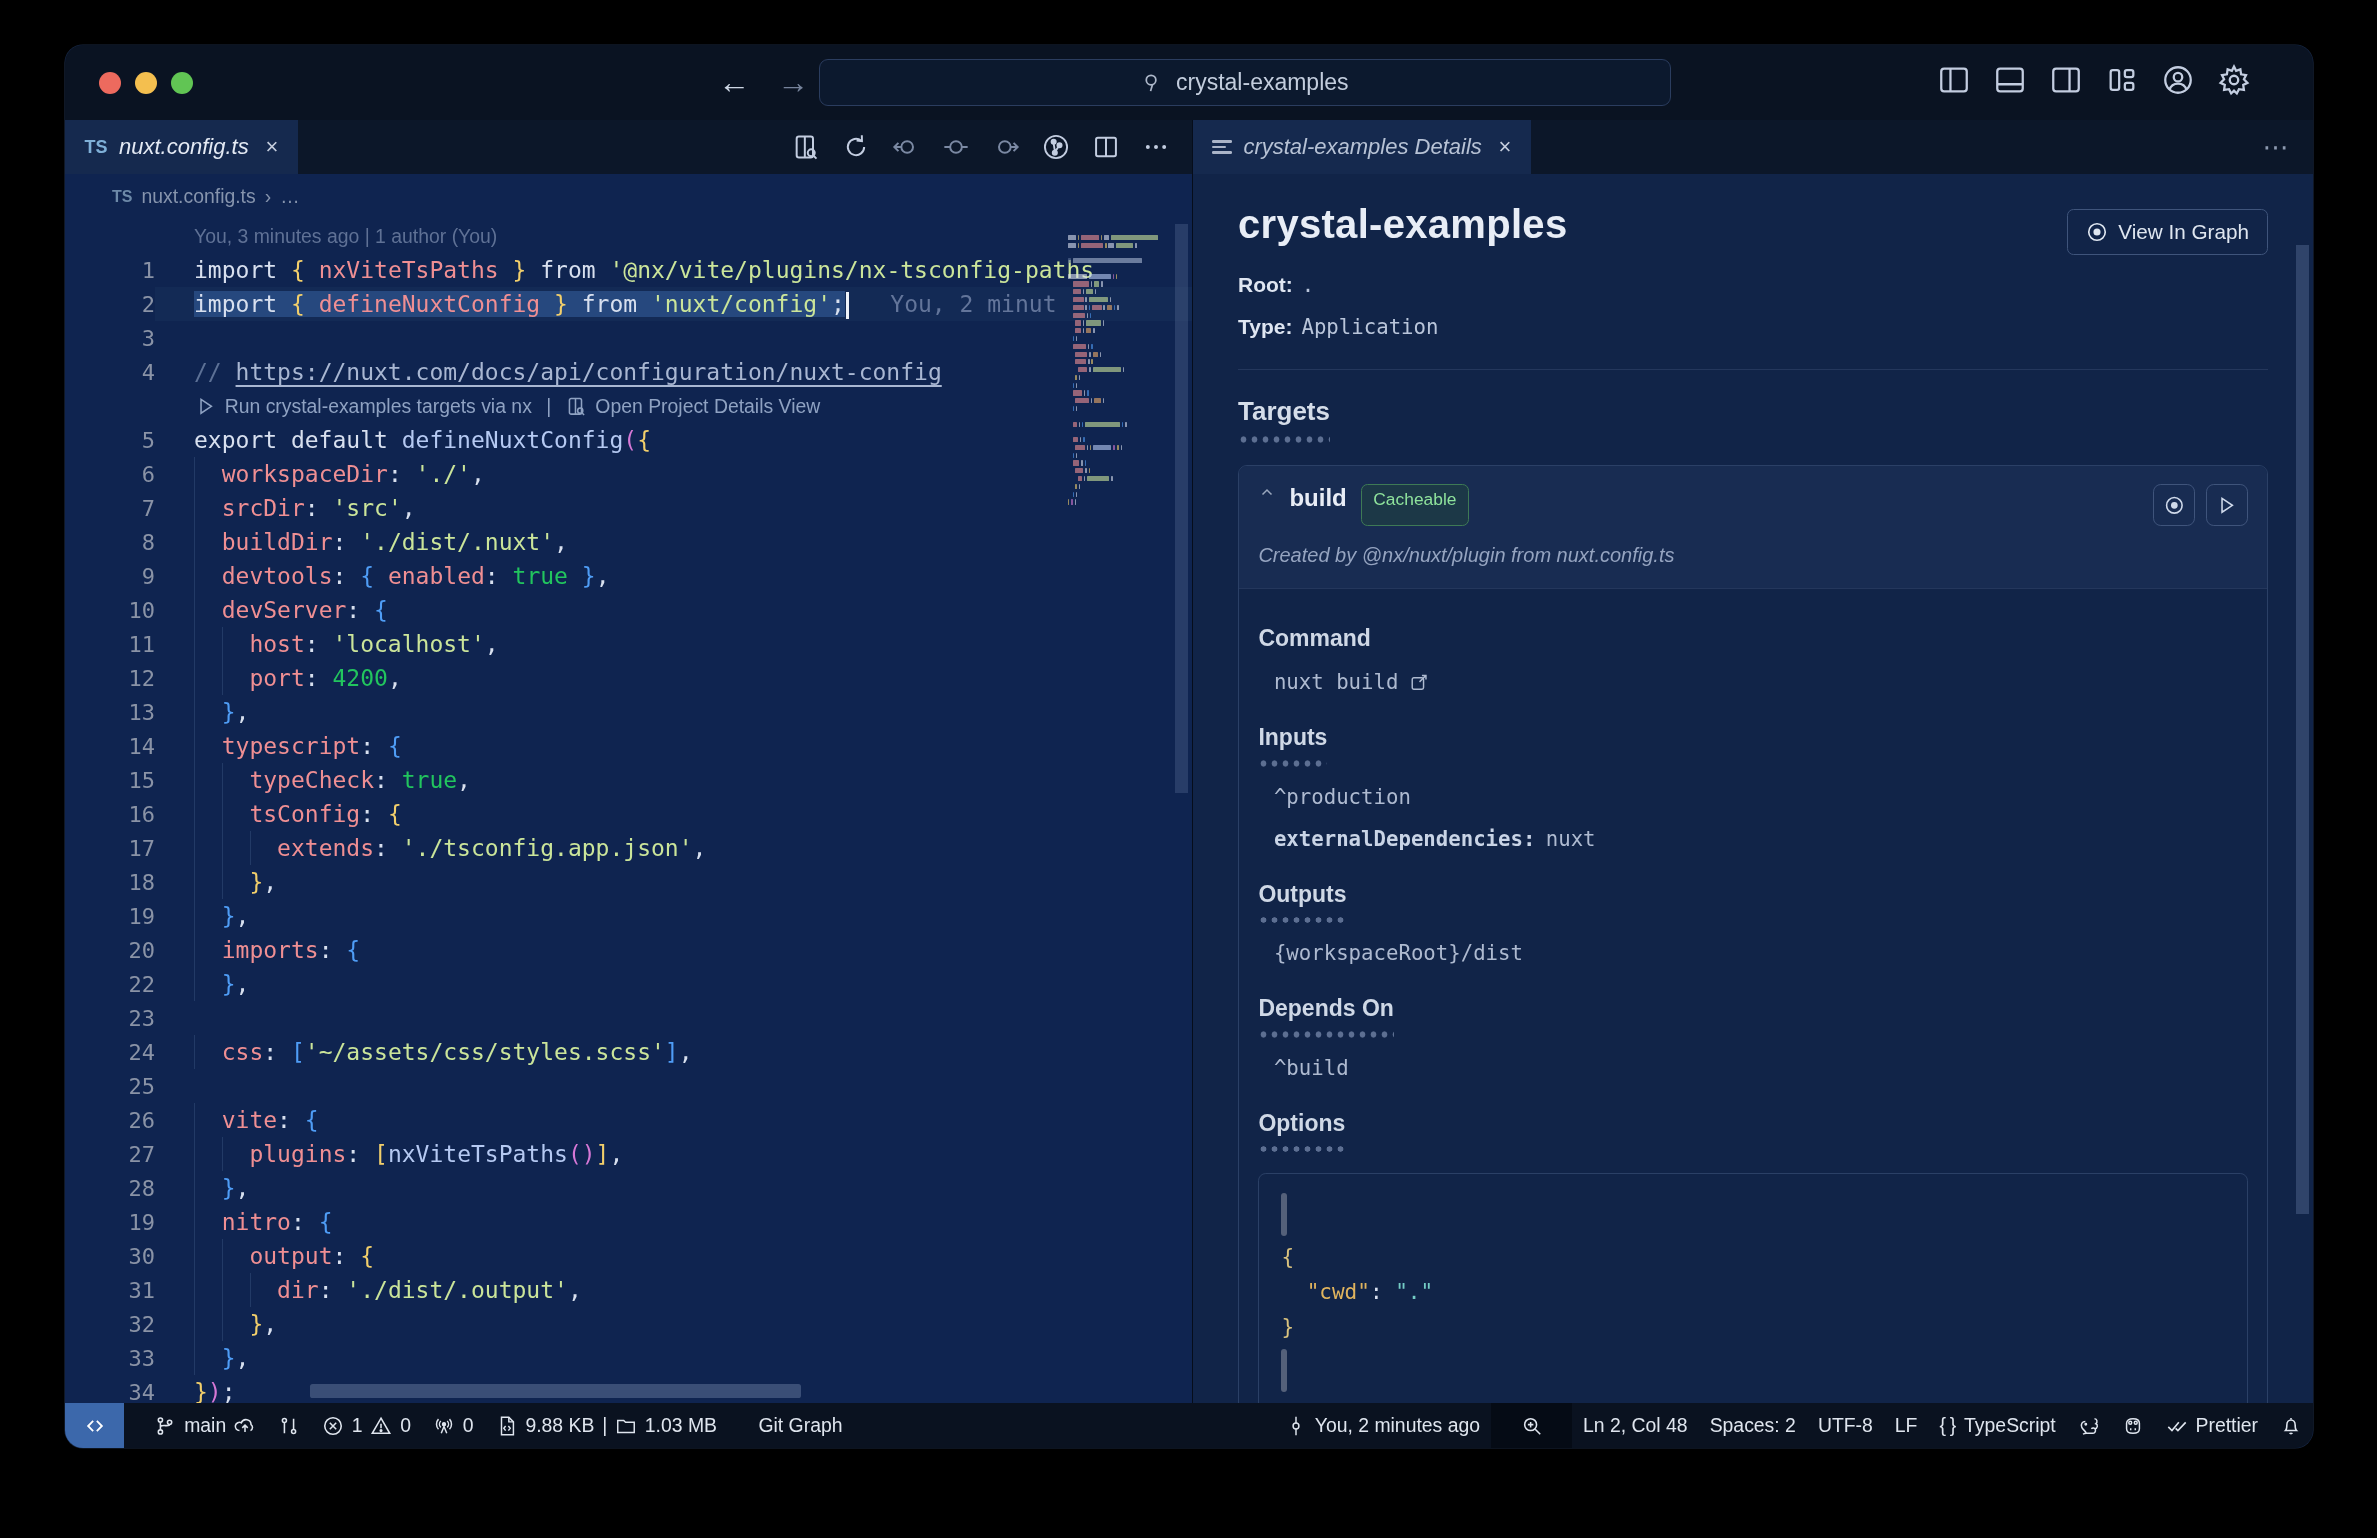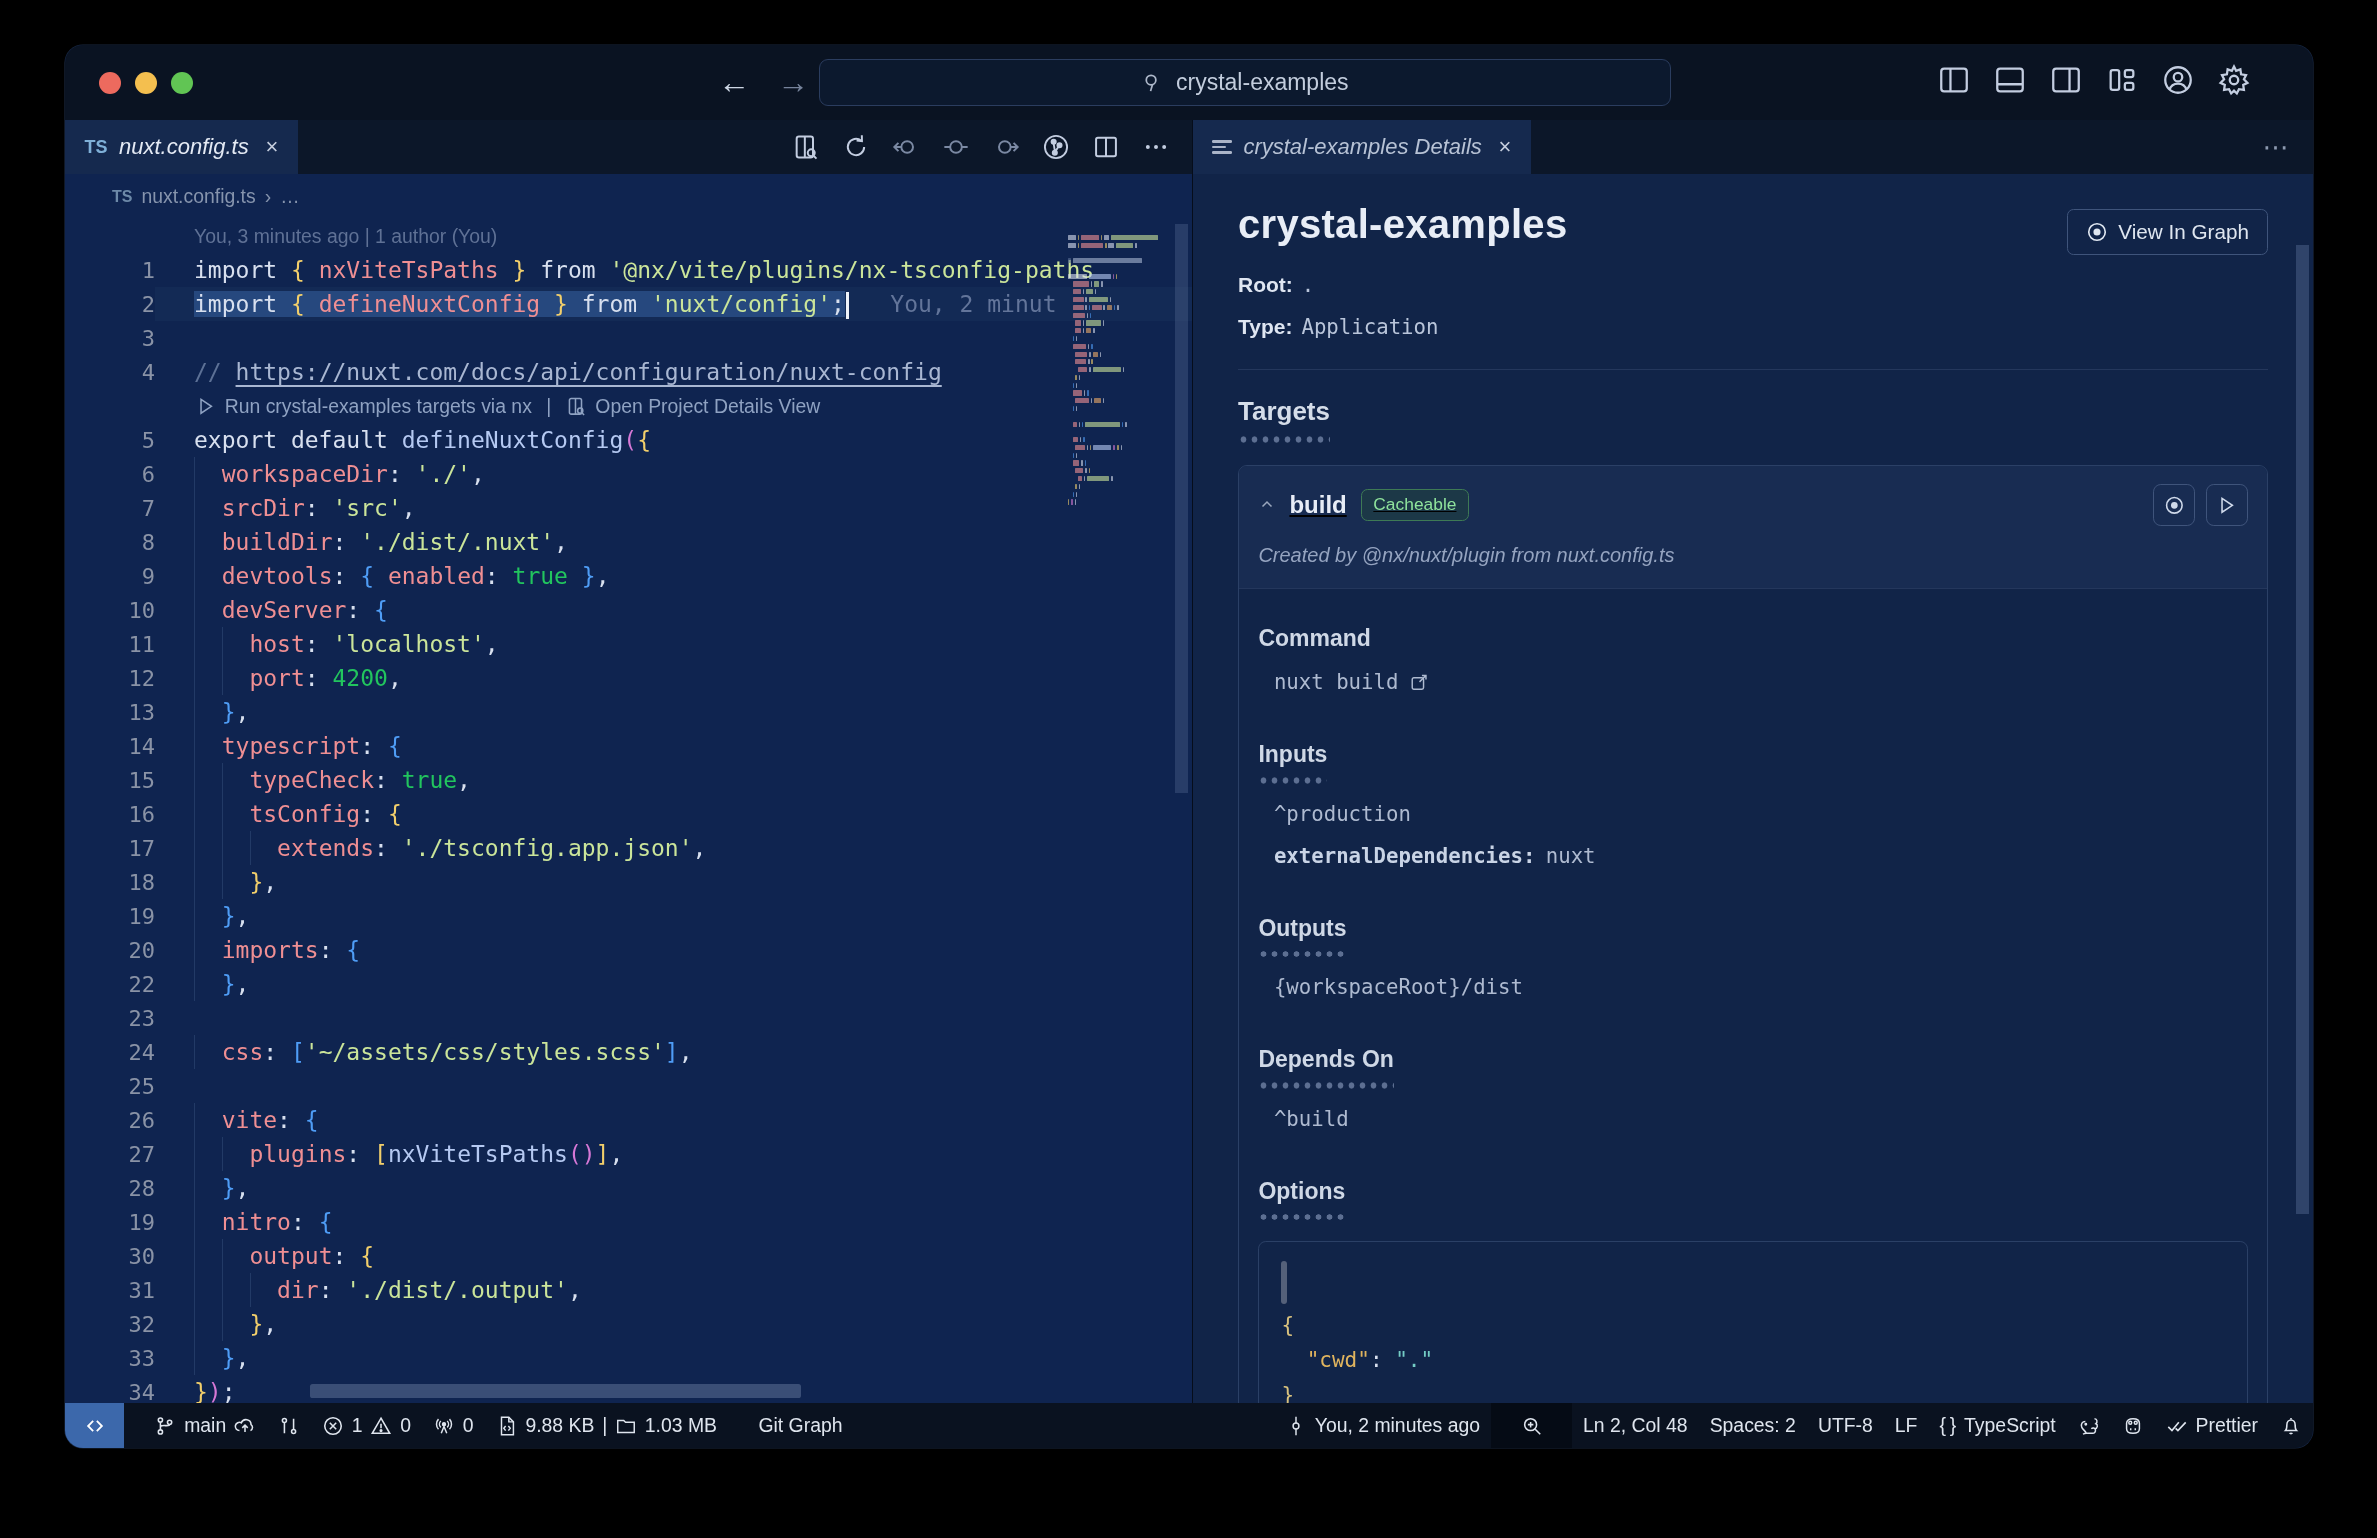--- a/index.html
+++ b/index.html
@@ -78,38 +78,38 @@
   .graph-btn svg{width:22px;height:22px;}
   .kv{margin-top:18px;font-size:21px;color:#dfe6f2;}
   .kv .k{font-weight:bold;}
   .kv .v{font-family:"DejaVu Sans Mono","Liberation Mono",monospace;color:#b9c5da;font-size:20.7px;margin-left:9px;}
   .divider{height:1.3px;background:#24375c;margin:30px 0 26px 0;}
   .sec-h{font-size:26px;font-weight:bold;color:#d5dde9;display:inline-block;}
   .dots::after{content:"";display:block;height:6.5px;margin-top:9px;
                background-image:radial-gradient(circle,#5d6f92 2.6px,transparent 3.2px);
                background-size:11px 6.5px;background-repeat:repeat-x;}
   .card{margin-top:22px;border:1.3px solid #2b4066;border-radius:9px;overflow:hidden;}
-  .card-head{background:#182c52;padding:18px 19.4px 5.2px 19.4px;display:flex;align-items:center;text-decoration:underline;}
+  .card-head{background:#182c52;padding:18px 19.4px 5.2px 19.4px;display:flex;}
   .chev{color:#9aa7bd;margin-right:13px;display:flex;}
   .chev svg{width:18px;height:18px;}
   .build-name{font-size:24px;font-weight:bold;color:#e8edf6;}
   .pill{margin-left:14px;font-size:17.4px;color:#8fe39c;border:1.3px solid #3e7a55;background:rgba(36,80,52,.35);
         border-radius:6.5px;padding:4.5px 11.6px;}
   .head-actions{margin-left:auto;display:flex;gap:10.3px;}
   .sq-btn{width:40px;height:40px;border:1.3px solid #3f547b;border-radius:7.8px;display:flex;align-items:center;justify-content:center;color:#cfd9ea;}
   .sq-btn svg{width:20.7px;height:20.7px;}
   .card-sub{background:#182c52;padding:13px 19.4px 20.7px 19.4px;display:flex;align-items:center;}
   .created{font-style:italic;font-size:20px;color:#95a4c0;}
   .chip-wrap{margin-left:auto;display:flex;align-items:center;gap:13px;}
   .chip{background:#414e66;border-radius:6.5px;padding:7.8px 14px;font-family:"DejaVu Sans Mono","Liberation Mono",monospace;
         font-size:20px;color:#e9eef7;}
   .copy-icn{color:#c3cddf;display:flex;}
   .copy-icn svg{width:22px;height:22px;}
   .card-body{border-top:1.3px solid #24375c;background:#112448;padding:24.5px 19.4px 52px 19.4px;}
-  .sec{margin-top:47px;}
+  .sec{margin-top:30px;}
   .sec:first-child{margin-top:12px;}
   .sec-h2{font-size:23px;font-weight:bold;color:#cfd8e6;display:inline-block;}
   .sec-items{margin-top:9px;}
   .mono-item{font-family:"DejaVu Sans Mono","Liberation Mono",monospace;font-size:20.7px;color:#aebad0;
              margin-top:18px;padding-left:15.5px;display:flex;align-items:center;gap:10.3px;}
   .mono-item .key{font-weight:bold;color:#c9d4e6;}
   .mono-item svg{width:19.4px;height:19.4px;color:#aebad0;}
   .opt-box{margin-top:20.7px;border:1.3px solid #2b4066;border-radius:7.8px;padding:15.5px 22px;min-height:123px;}
   .opt-line{font-family:"DejaVu Sans Mono","Liberation Mono",monospace;font-size:21px;line-height:35px;white-space:pre;}
   .opt-bar{width:5.8px;height:43px;border-radius:3.2px;background:#55617a;margin:3.9px 0;}

